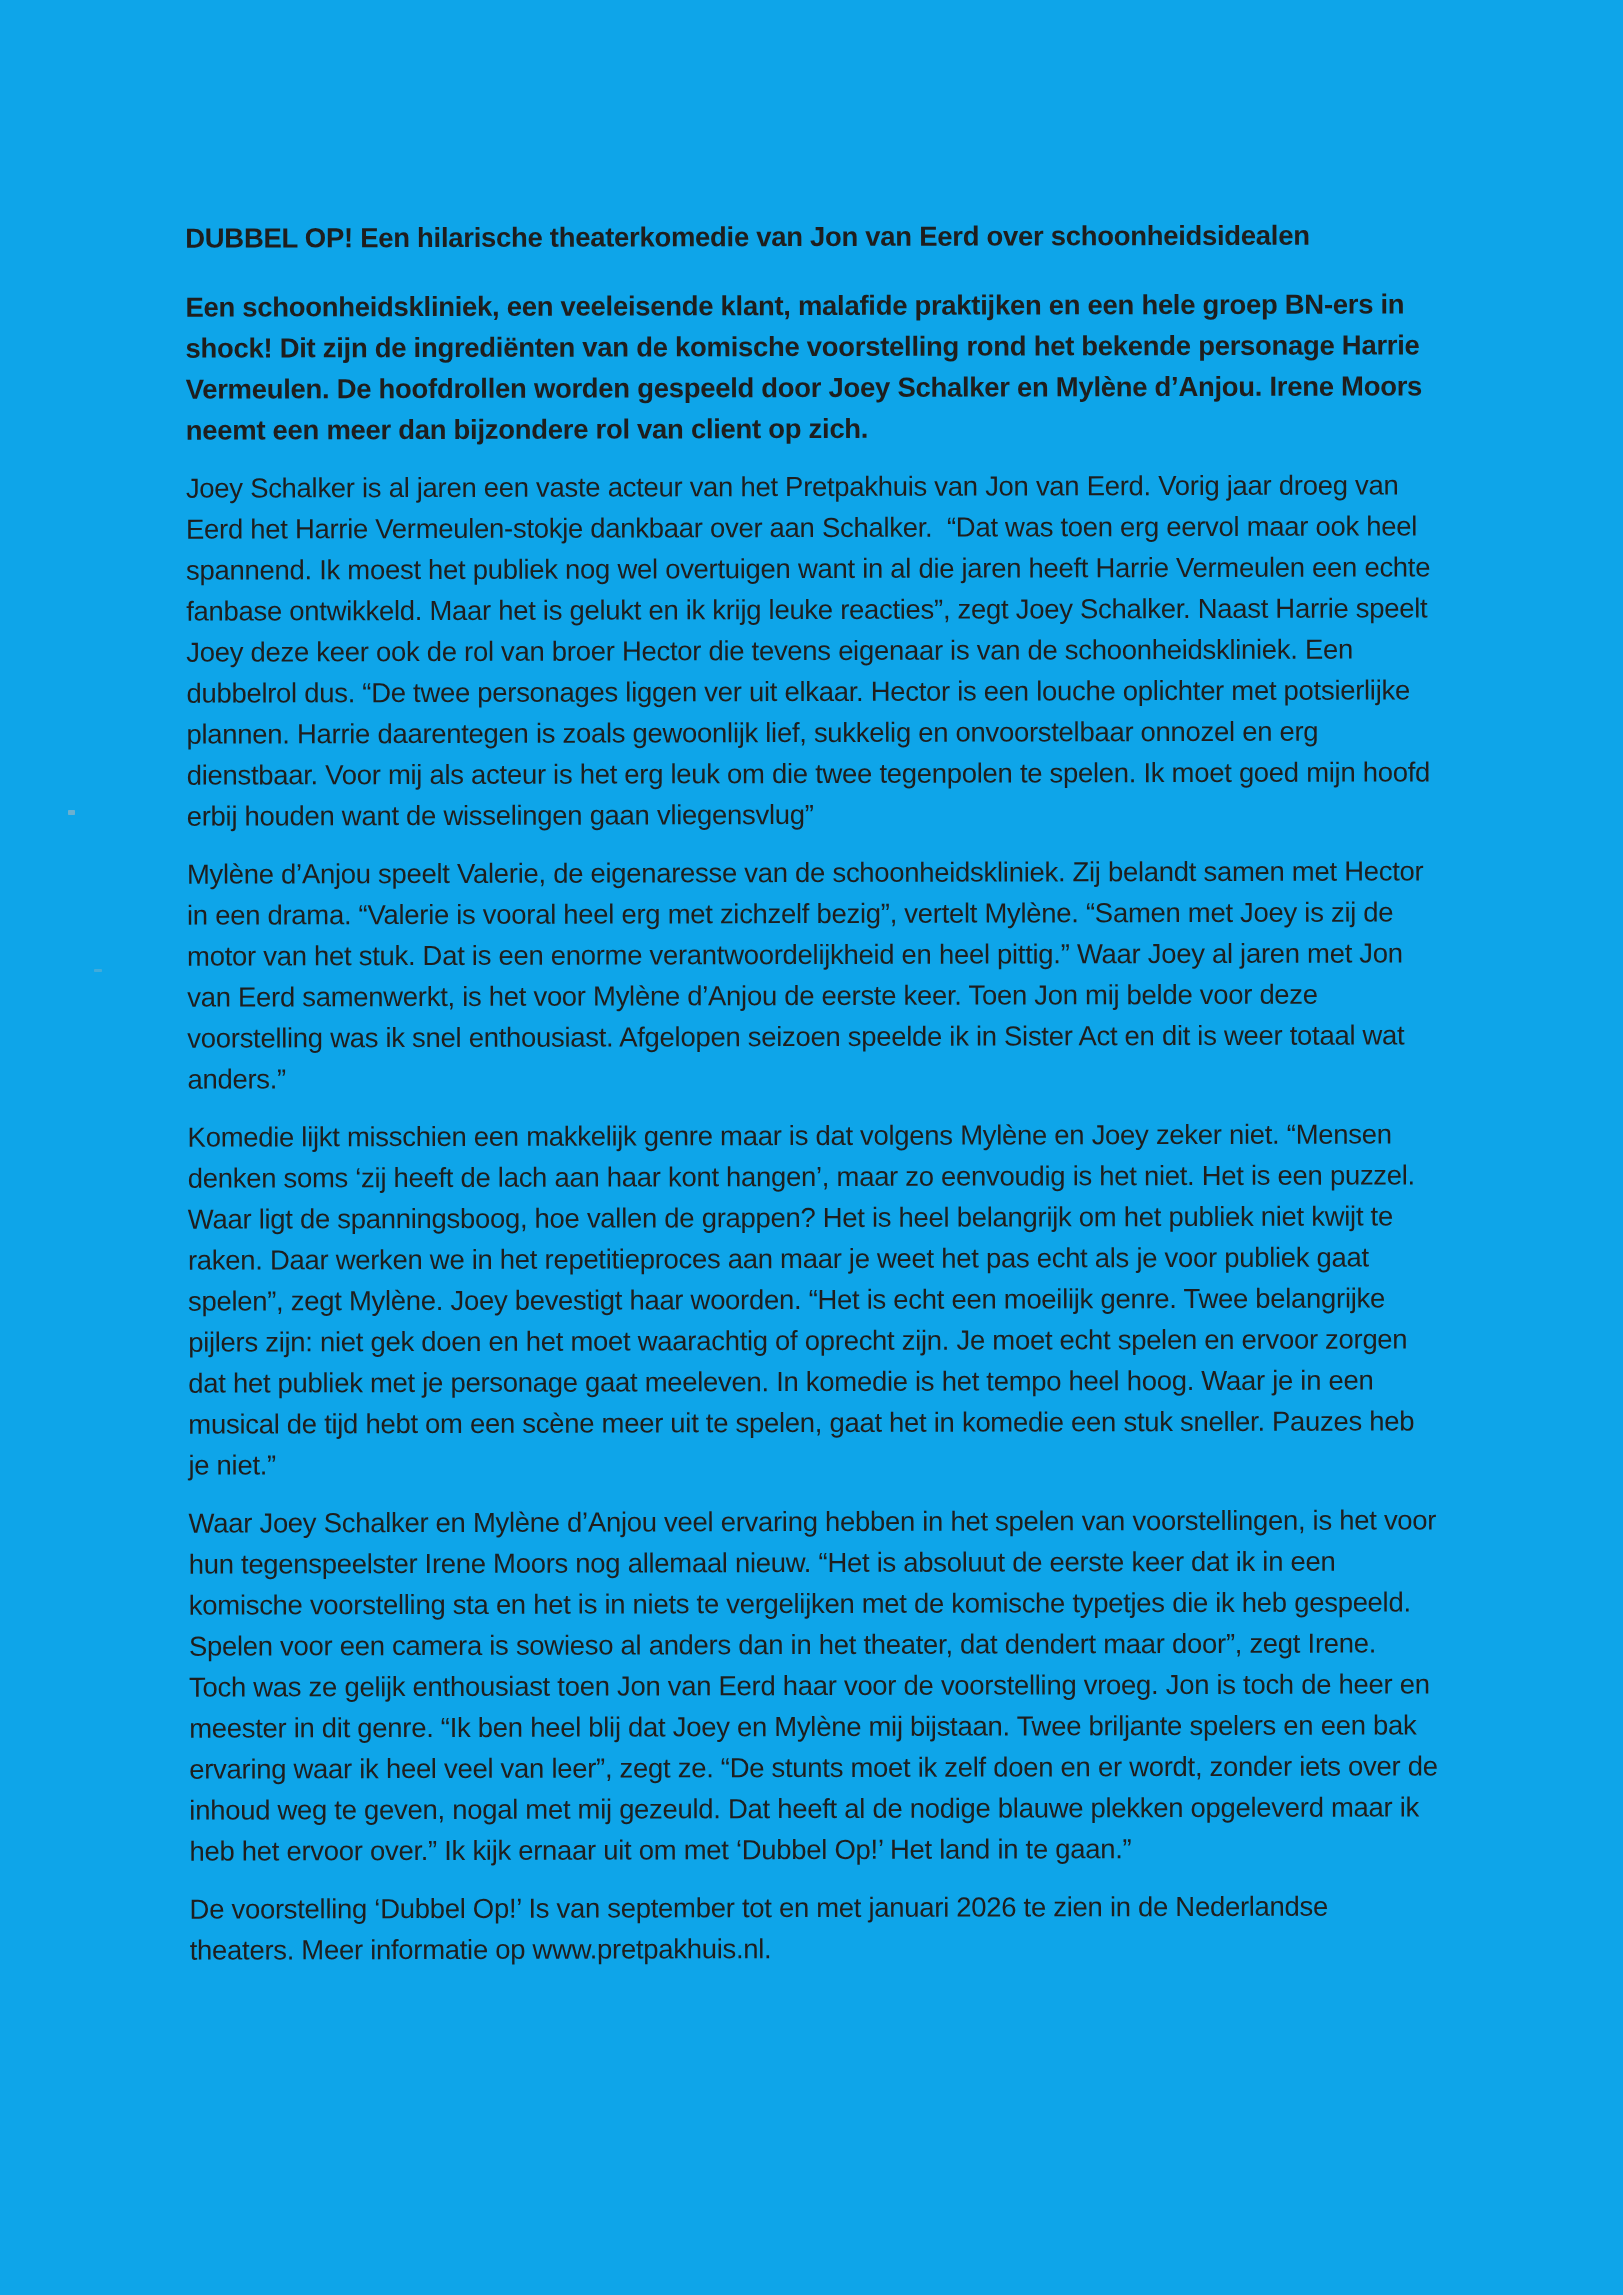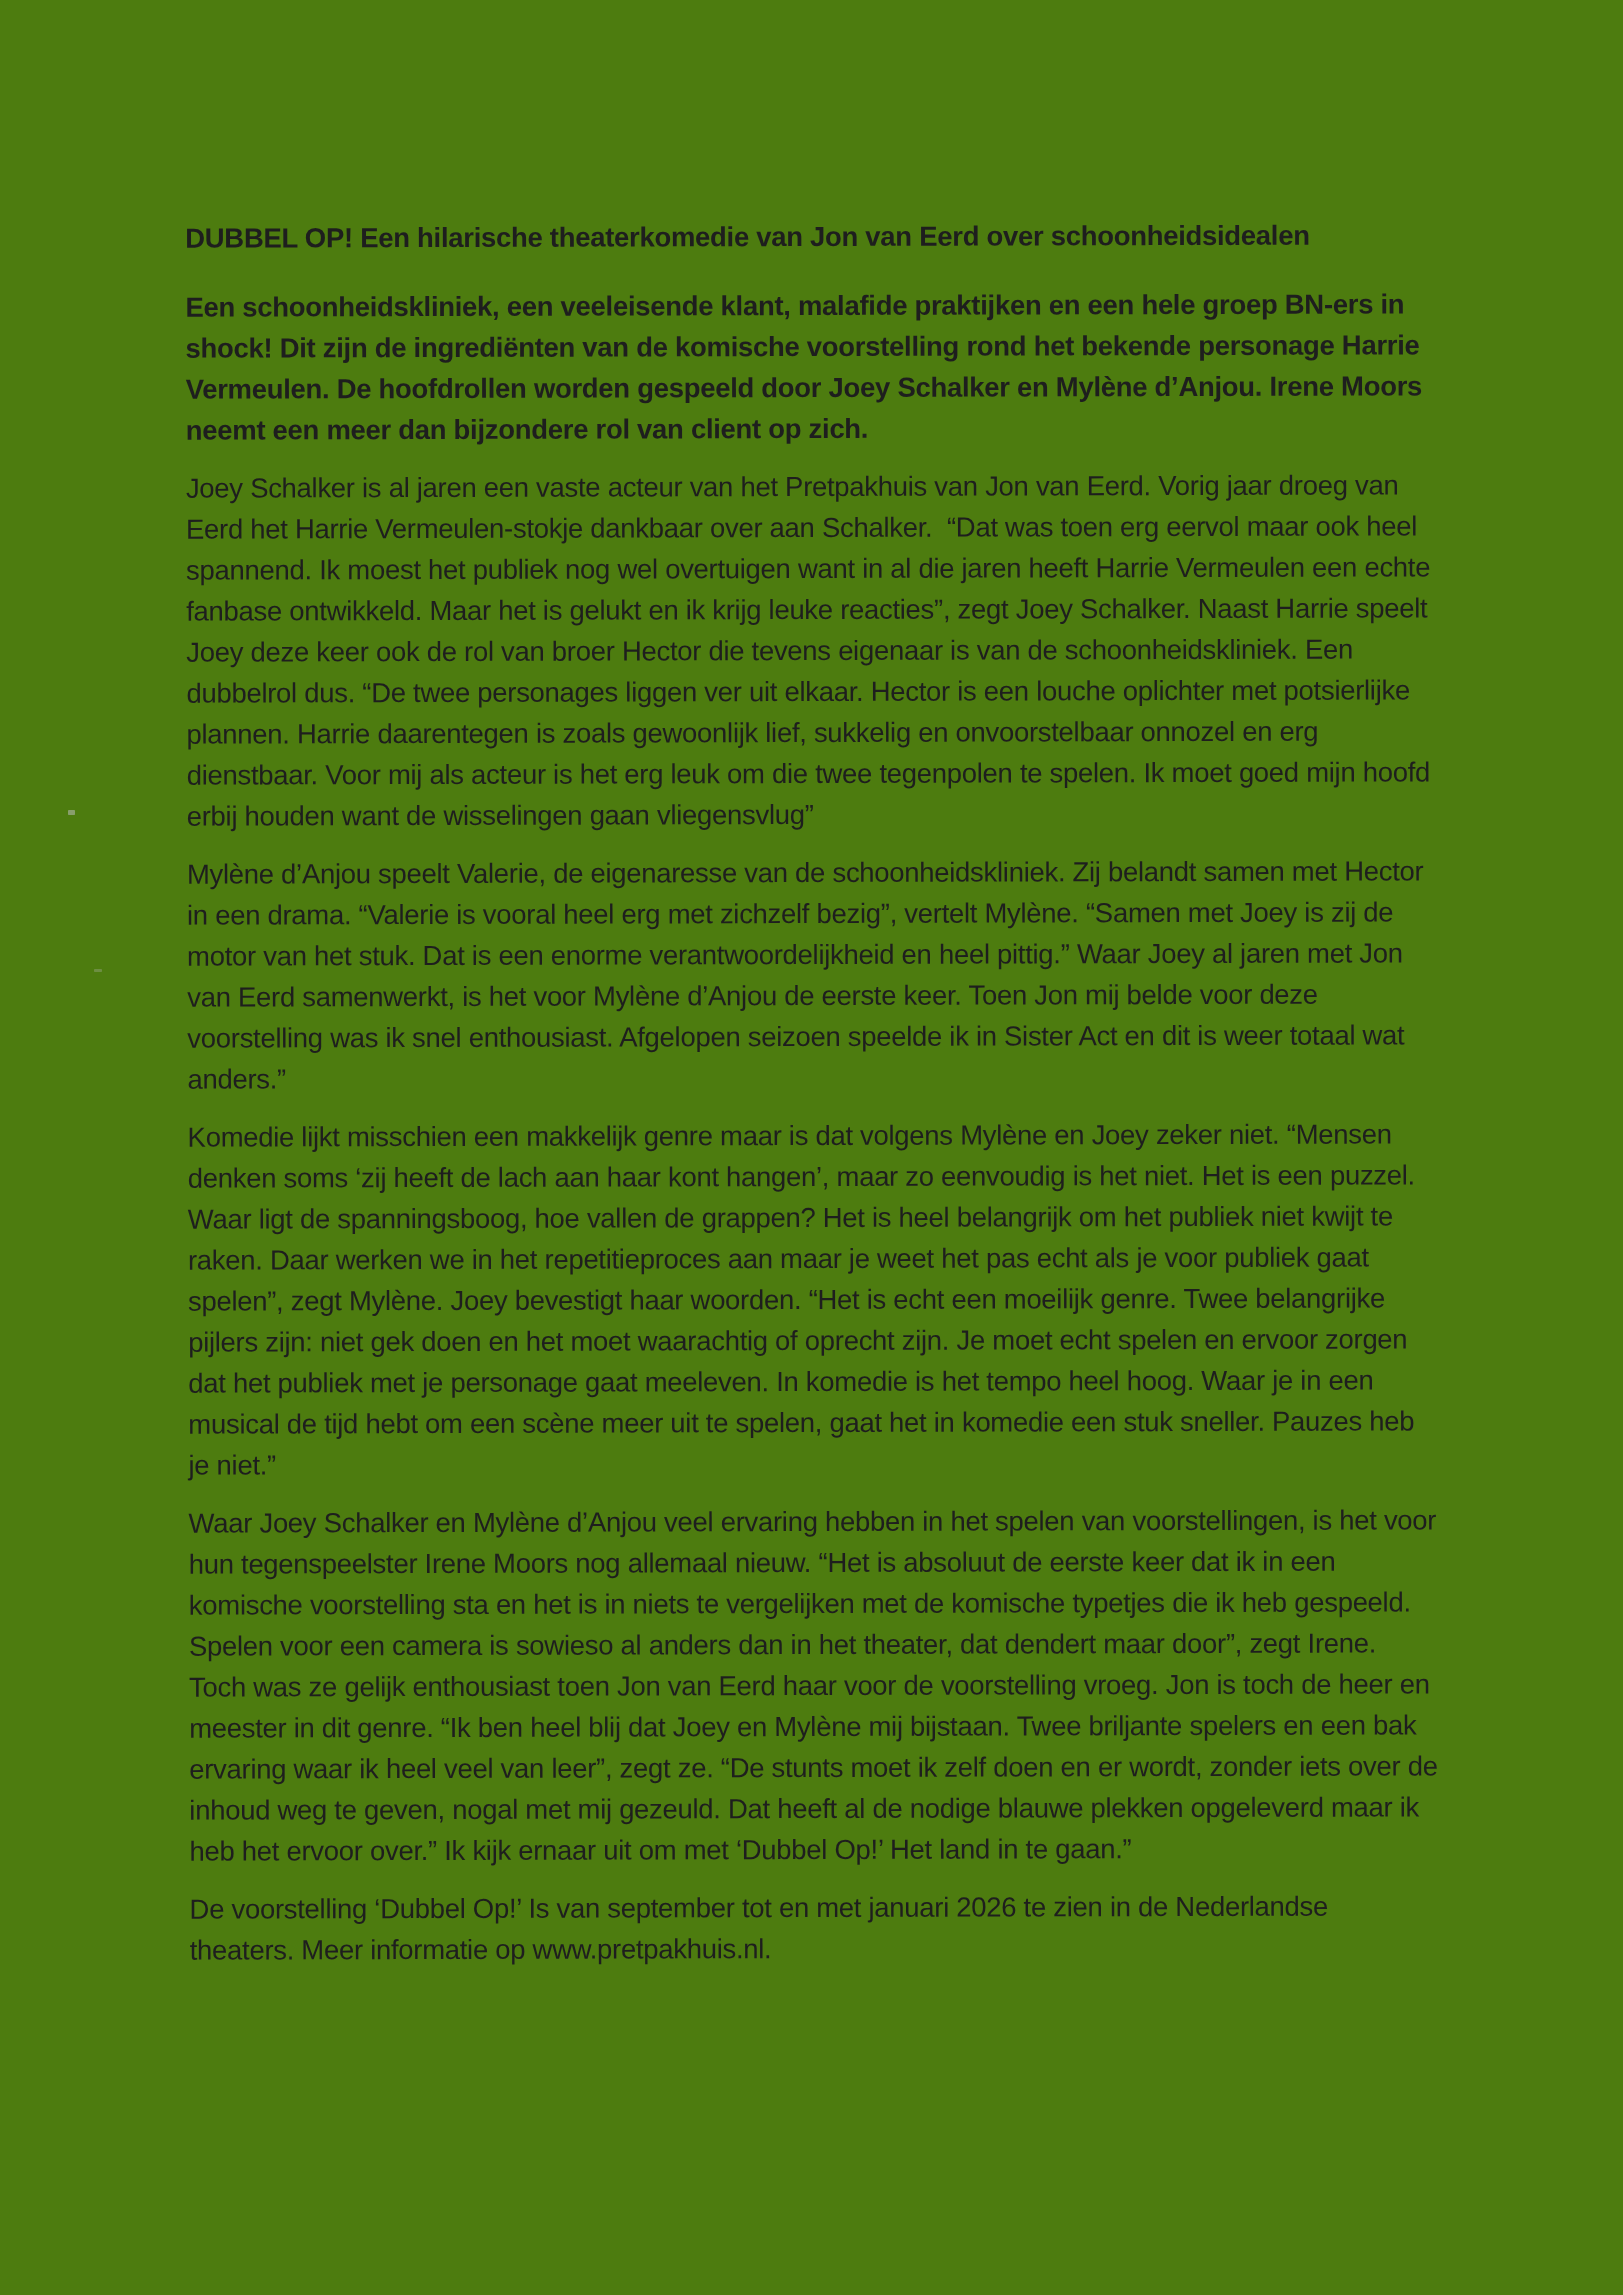--- a/index.html
+++ b/index.html
@@ -14,21 +14,21 @@
     overflow: hidden;
     font-family: "Liberation Sans", sans-serif;
     color: #1e1e1e;
   }
   .page {
     position: absolute;
     top: 0;
     left: 0;
     width: 1623px;
     height: 2295px;
-    background: #4d7c0f;
+    background: #0ea5e9;
     box-sizing: border-box;
     padding: 216px 187px 0 187px;
   }
   .tilt {
     transform: rotate(-0.15deg);
     transform-origin: 50% 40%;
   }
   .doc-title {
     font-size: 27.5px;
     line-height: 41px;

